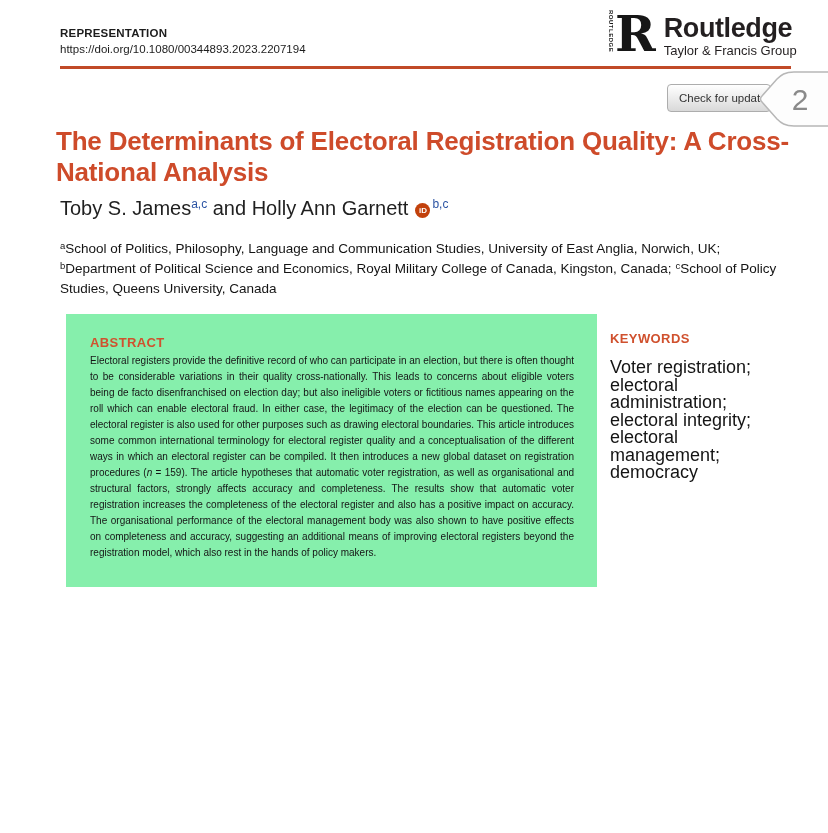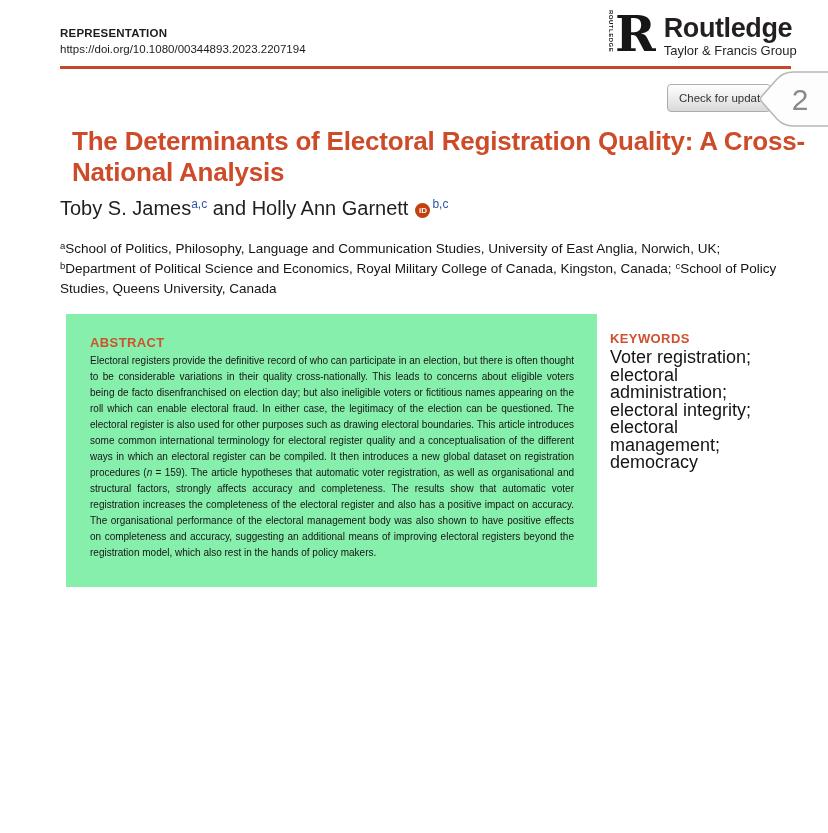--- a/index.html
+++ b/index.html
@@ -32,21 +32,21 @@
   .check-btn{
     position:absolute;left:667px;top:84px;width:104px;height:28px;box-sizing:border-box;
     border:1px solid #ADADAD;border-radius:4px;background:linear-gradient(#ffffff,#d9d9d9);
     display:flex;align-items:center;gap:5px;padding:0 6px;overflow:hidden;cursor:pointer;
   }
   .check-label{font-size:11.5px;color:#333;white-space:nowrap;}
   .page-badge{position:absolute;right:0;top:70px;width:70px;height:58px;}
 
   
   .title{
-    position:absolute;left:72px;top:126px;width:748px;
+    position:absolute;left:56px;top:126px;width:748px;
     font-size:26px;line-height:31px;font-weight:bold;color:#CE4B2A;
     white-space:pre-line;letter-spacing:-.2px;
   }
   .authors{position:absolute;left:60px;top:197px;font-size:20px;color:#1f1f1f;}
   .authors .au-sup{font-size:12px;position:relative;top:-7px;color:#2B53A3;}
   .orcid{
     display:inline-block;width:15px;height:15px;border-radius:50%;background:#c2410c;
     color:#fff;font-size:8px;font-weight:bold;text-align:center;line-height:15px;
     margin:0 2px 0 7px;position:relative;top:-2px;cursor:pointer;
   }
@@ -55,21 +55,21 @@
 
   
   .abstract-box{
     position:absolute;left:66px;top:314px;width:531px;box-sizing:border-box;
     background:#86efac;padding:21px 23px 26px 24px;
   }
   .abstract-heading{font-size:13px;font-weight:bold;letter-spacing:.4px;color:#D0512E;margin-bottom:3px;}
   .abstract-body{font-size:10px;line-height:16px;text-align:justify;color:#151515;}
   .abstract-body .var-n{font-style:italic;}
   .keywords{position:absolute;left:610px;top:331px;width:172px;}
-  .kw-heading{font-size:13px;font-weight:bold;letter-spacing:.4px;color:#D0512E;margin-bottom:3px;}
+  .kw-heading{font-size:13px;font-weight:bold;letter-spacing:.4px;color:#D0512E;margin-bottom:13px;}
   .kw-body{font-size:18px;line-height:17.5px;color:#141414;}
 </style>
 </head>
 <body>
 
 <div class="page">
 
   <div class="journal-name">REPRESENTATION</div>
   <a class="doi" href="#">https://doi.org/10.1080/00344893.2023.2207194</a>
 

